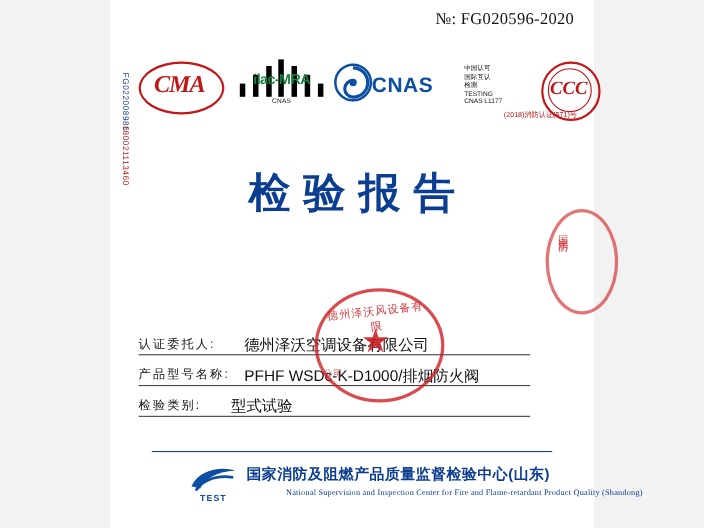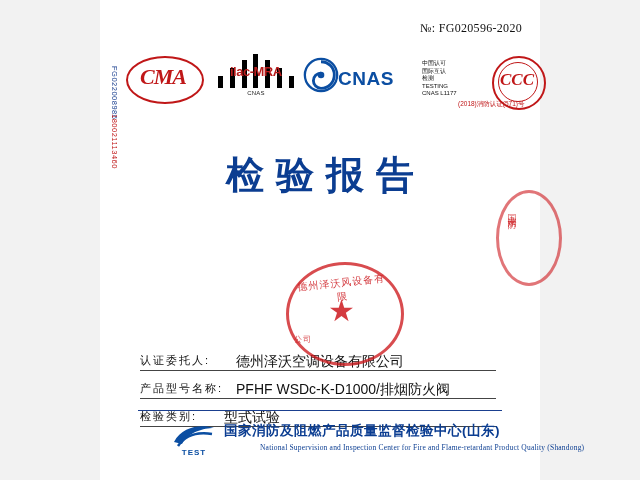--- a/index.html
+++ b/index.html
@@ -32,22 +32,22 @@
     top: 0;
     width: 440px;
     height: 480px;
     background: #ffffff;
   }
 
   
   .doc-no {
     position: absolute;
     right: 18px;
-    top: 21px;
-    font-size: 12px;
+    top: 10px;
+    font-size: 15px;
     color: #111;
     letter-spacing: 0.3px;
     white-space: nowrap;
   }
 
   
   .logo-strip {
     position: absolute;
     left: 6px;
     top: 40px;
@@ -115,27 +115,28 @@
     justify-content: space-between;
     align-items: flex-end;
   }
   .ilac .bars i {
     display: block;
     width: 5px;
     background: #000;
   }
   .ilac .label {
     position: absolute;
-    left: 16px;
+    left: 0;
     top: 12px;
     width: 84px;
+    text-align: center;
     font-family: "Liberation Sans", sans-serif;
     font-size: 13px;
     font-weight: bold;
-    color: #b91c1c;
+    color: #15803d;
     letter-spacing: -0.5px;
   }
   .ilac .sub {
     position: absolute;
     left: 0;
     top: 38px;
     width: 84px;
     text-align: center;
     font-family: "Liberation Sans", sans-serif;
     font-size: 6px;
@@ -247,24 +248,23 @@
     font-family: "Liberation Serif", serif;
     font-weight: bold;
     font-size: 23px;
     letter-spacing: 3px;
     color: #0b3d91;
   }
 
   
   .field {
     position: absolute;
-    left: 40px;
+    left: 26px;
     width: 356px;
     height: 26px;
-    margin-top: 48px;
   }
   .field .lab {
     position: absolute;
     left: 0;
     top: 3px;
     font-family: "Liberation Sans", sans-serif;
     font-size: 11px;
     color: #111;
     letter-spacing: 2px;
     white-space: nowrap;

